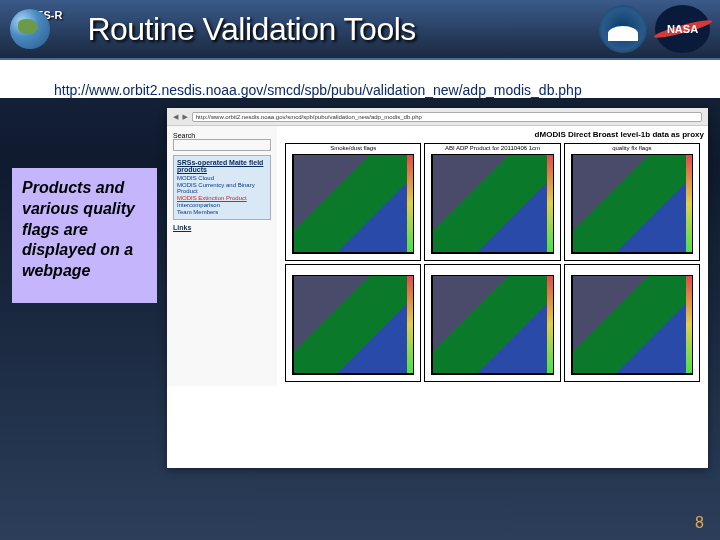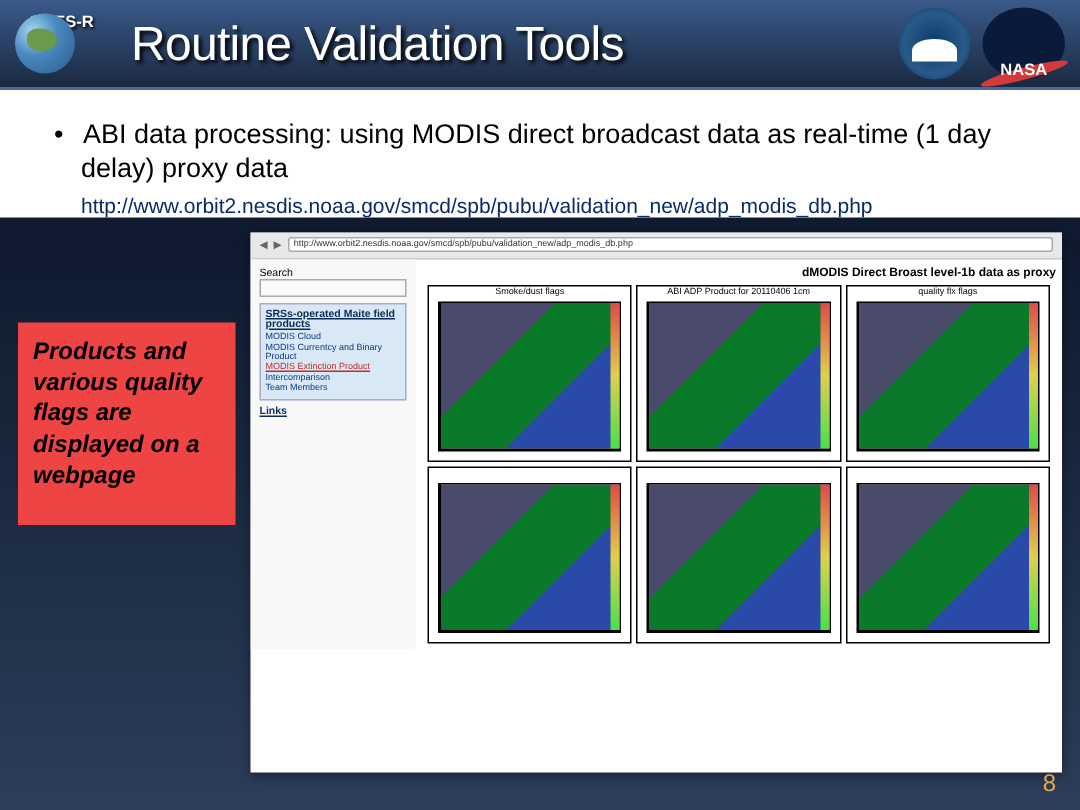--- a/index.html
+++ b/index.html
@@ -80,21 +80,21 @@
     }
     .nasa-logo {
       width: 55px;
       height: 48px;
       background: #0a1a3a;
       border-radius: 50%;
       color: #fff;
       font-size: 11px;
       font-weight: bold;
       display: flex;
-      align-items: flex-end;
+      align-items: center;
       justify-content: center;
       position: relative;
     }
     .nasa-logo::before {
       content: '';
       position: absolute;
       width: 60px;
       height: 8px;
       background: #d43a3a;
       transform: rotate(-15deg);
@@ -124,21 +124,21 @@
       margin-top: 4px;
     }
     .main-area {
       display: flex;
       padding: 10px 12px 0 12px;
       gap: 10px;
     }
     .callout-box {
       width: 145px;
       height: 135px;
-      background: #ef4444;
+      background: #c4b5fd;
       padding: 10px;
       font-size: 16px;
       font-weight: bold;
       font-style: italic;
       line-height: 1.3;
       margin-top: 60px;
       flex-shrink: 0;
     }
     .browser-mock {
       flex: 1;
@@ -287,21 +287,20 @@
     <div class="goes-label">GOES-R</div>
   </div>
   <div class="title">Routine Validation Tools</div>
   <div class="noaa-logo"></div>
   <div class="nasa-logo">
     <span style="position:relative;z-index:1">NASA</span>
   </div>
 </div>
 
 <div class="content">
-  <div class="bullet-item">ABI data processing: using MODIS direct broadcast data as real-time (1 day delay) proxy data</div>
   <div class="url-text">http://www.orbit2.nesdis.noaa.gov/smcd/spb/pubu/validation_new/adp_modis_db.php</div>
 </div>
 
 <div class="main-area">
   <div class="callout-box">Products and various quality flags are displayed on a webpage</div>
 
   <div class="browser-mock">
     <div class="browser-chrome">
       <span>◀</span>
       <span>▶</span>

